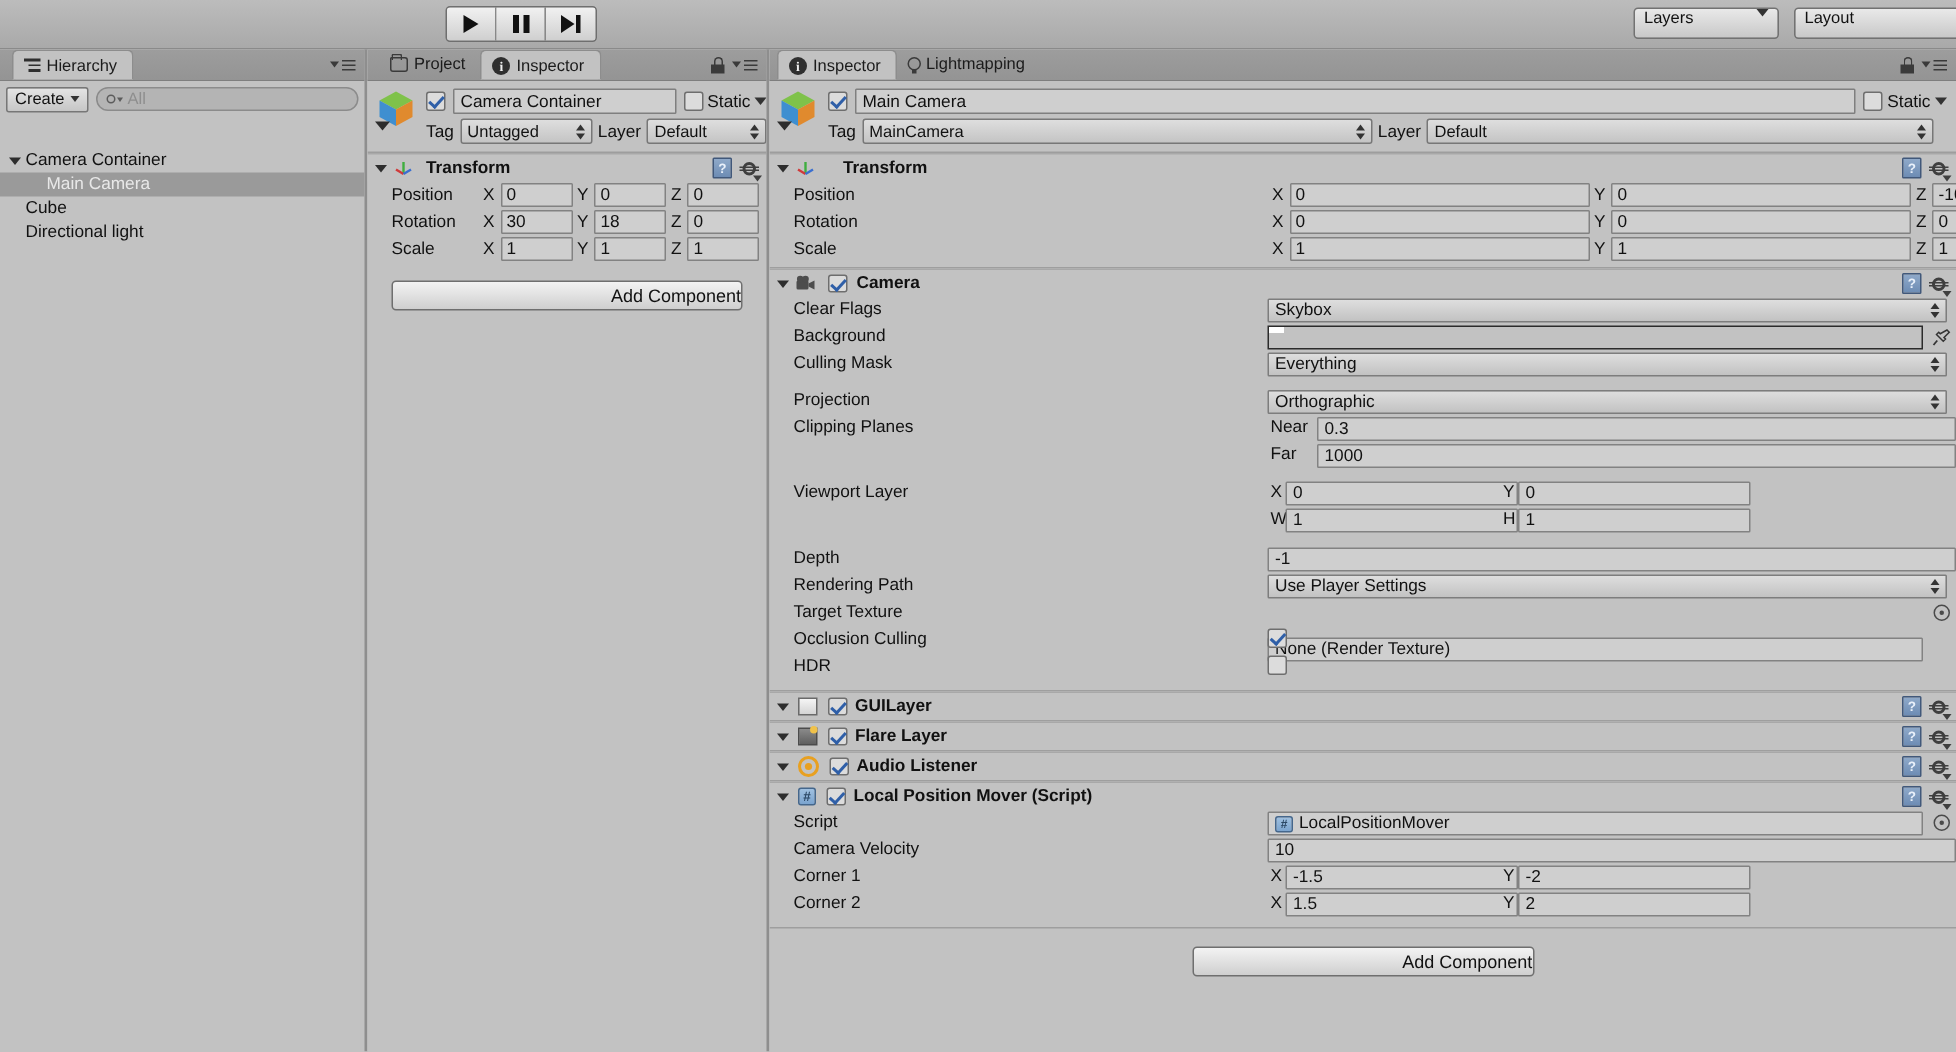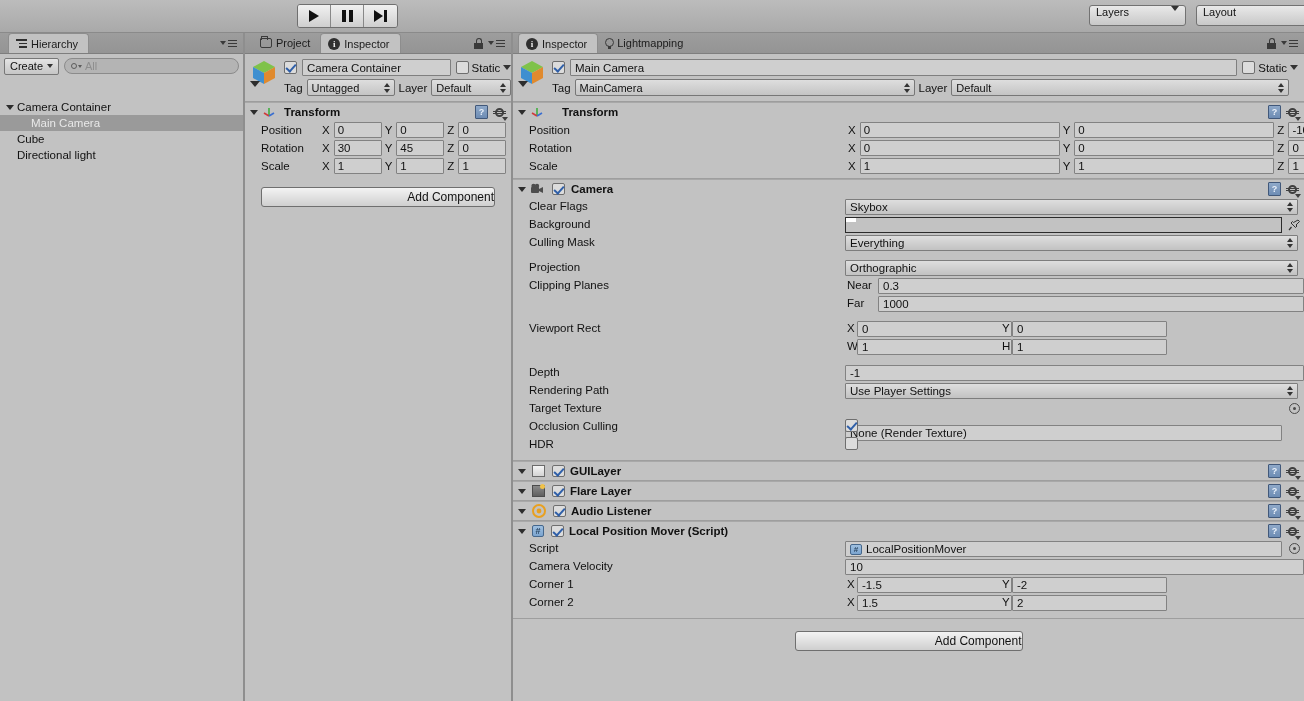--- a/index.html
+++ b/index.html
@@ -464,21 +464,21 @@
             <span class="prop-label" style="width: 58px;">Rotation</span>
             <span class="vec-field">
               <span class="axis-lbl">X</span>
               <span class="num-field" style="width: 48px;">
                 <span>30</span>
               </span>
             </span>
             <span class="vec-field">
               <span class="axis-lbl">Y</span>
               <span class="num-field" style="width: 48px;">
-                <span>45</span>
+                <span>18</span>
               </span>
             </span>
             <span class="vec-field">
               <span class="axis-lbl">Z</span>
               <span class="num-field" style="width: 48px;">
                 <span>0</span>
               </span>
             </span>
           </div>
           <div class="prop-row">
@@ -751,21 +751,21 @@
         </div>
         <div class="r-prop">
           <span class="plabel" style="left:334px;">Far</span>
           <span class="r-tf" style="left:365px;right:0px;">
             <span>1000</span>
           </span>
         </div>
         <div style="height:7px;"></div>
 
         <div class="r-prop">
-          <span class="plabel">Viewport Rect</span>
+          <span class="plabel">Viewport Layer</span>
           <span class="plabel" style="left:334px;">X</span>
           <span class="r-tf" style="left:344px;width:155px;">
             <span>0</span>
           </span>
           <span class="plabel" style="left:489px;">Y</span>
           <span class="r-tf" style="left:499px;width:155px;">
             <span>0</span>
           </span>
         </div>
         <div class="r-prop">

